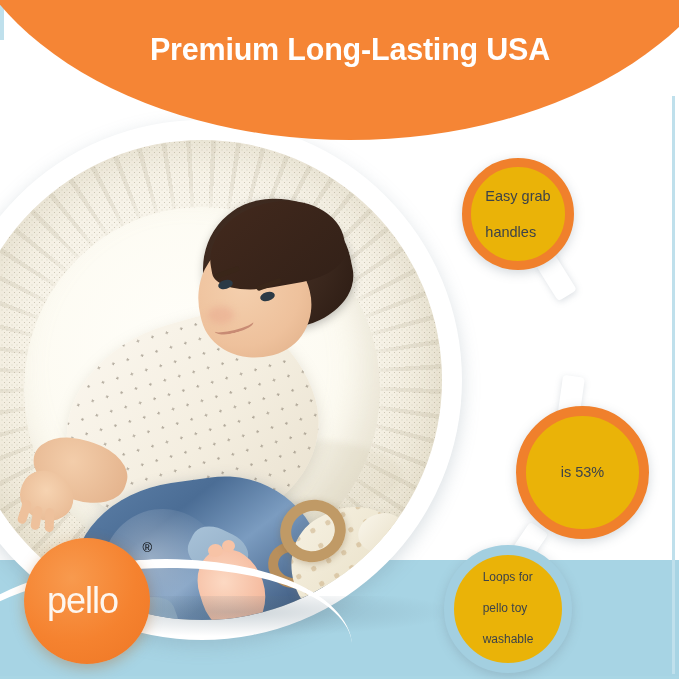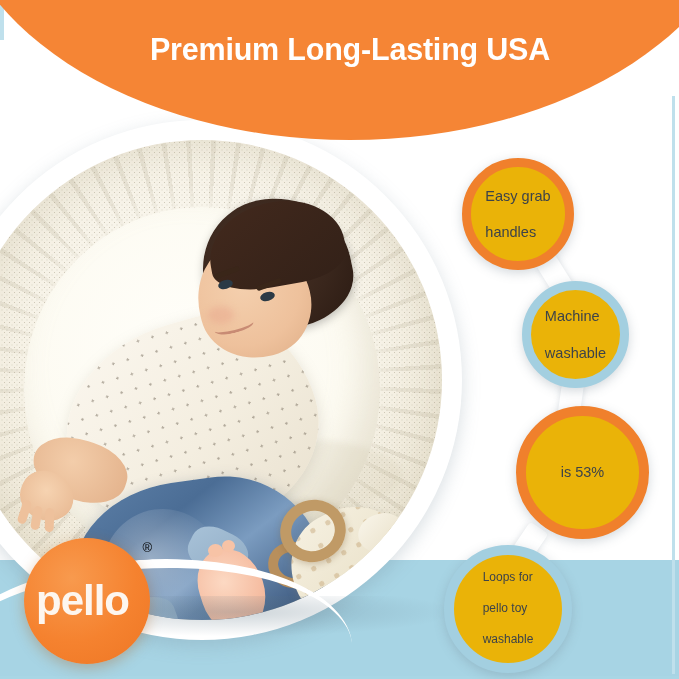--- a/index.html
+++ b/index.html
@@ -360,22 +360,22 @@
     background: radial-gradient(circle at 38% 32%, #f89a4e 0%, #f5822f 55%, #ee7624 100%);
     z-index: 10;
     display: flex;
     align-items: center;
     justify-content: center;
     box-shadow: 0 4px 14px rgba(170,95,30,0.35);
   }
   .logo-text {
     position: relative;
     color: #fdf6ef;
-    font-size: 42px;
-    font-weight: 700;
+    font-size: 36px;
+    font-weight: 400;
     letter-spacing: -1px;
     line-height: 1;
     padding-right: 9px;
   }
   .logo-reg {
     position: absolute;
     right: -2px;
     top: 2px;
     font-size: 13px;
     font-weight: 400;
@@ -474,26 +474,20 @@
     </div>
   </div>
 
   <div class="badge badge-1">
     <span>
       <span>Easy grab</span><br>
       <span>handles</span>
     </span>
   </div>
 
-  <div class="badge badge-2">
-    <span>
-      <span>Machine</span><br>
-      <span>washable</span>
-    </span>
-  </div>
 
   <div class="badge badge-3">
     <span>
       <br>
       <span>is 53%</span><br>
     </span>
   </div>
 
   <div class="badge badge-4">
     <span>

